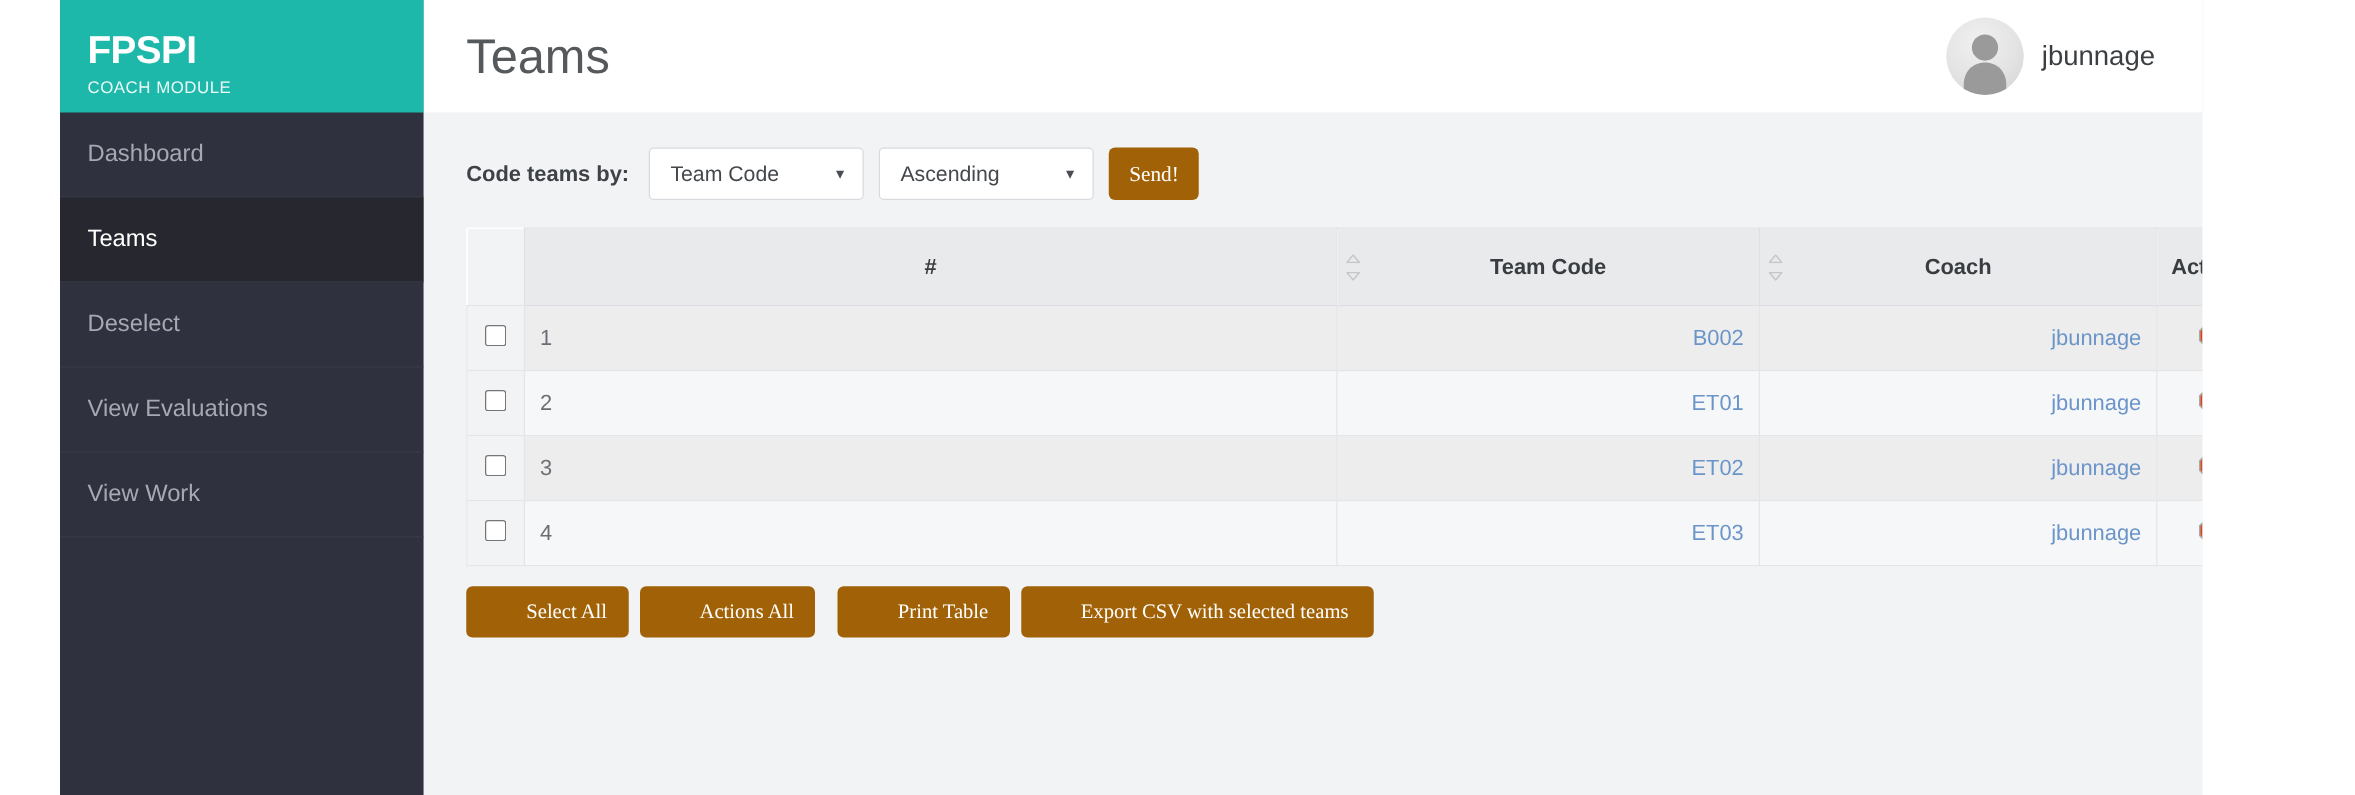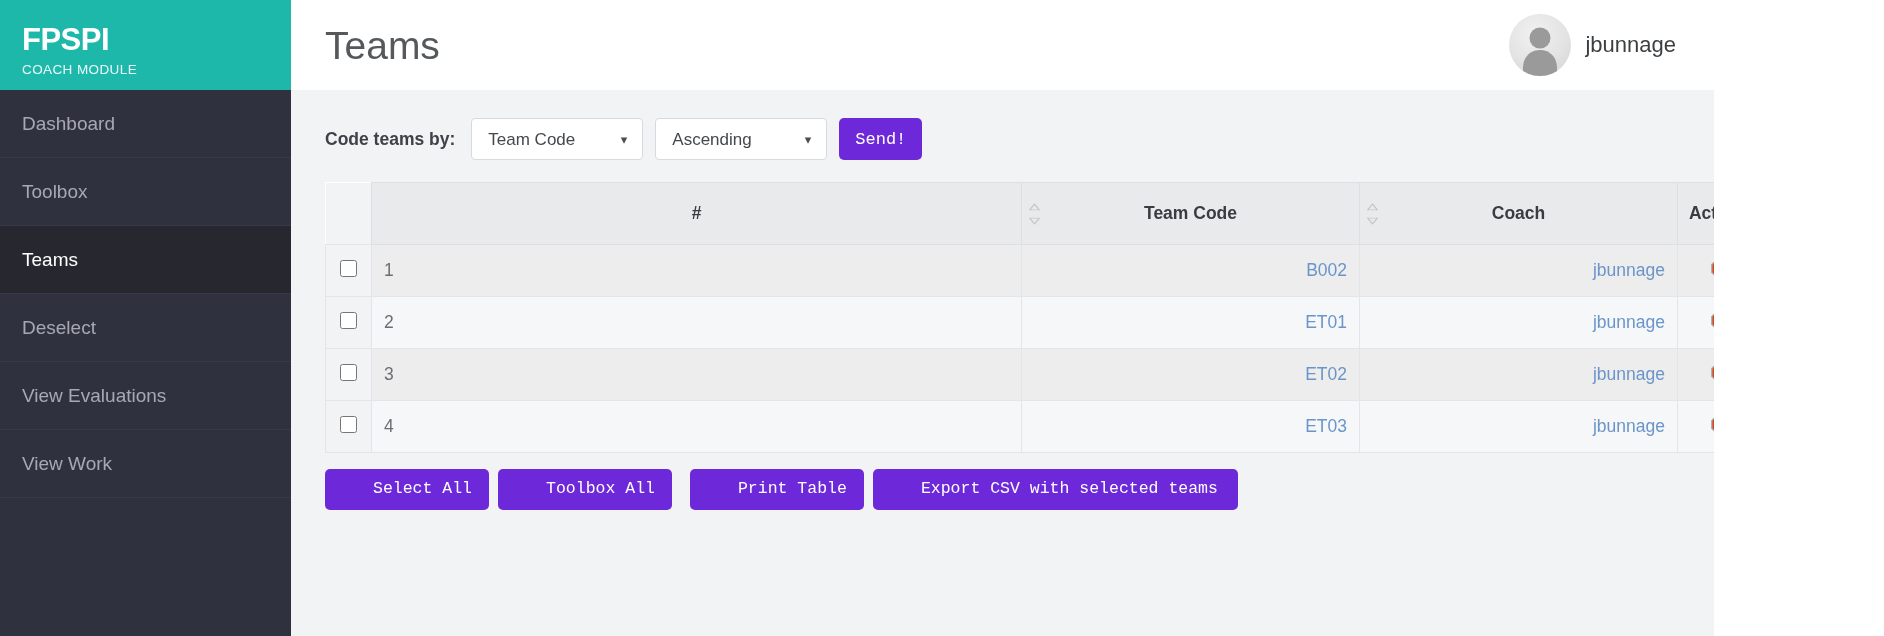--- a/index.html
+++ b/index.html
@@ -4,21 +4,21 @@
 <title>Teams — FPSPI Coach Module</title>
 <style>
   * { box-sizing: border-box; }
   html, body {
     margin: 0; padding: 0;
     width: 1884px; height: 636px;
     overflow: hidden;
     background: #ffffff;
     font-family: "Liberation Sans", sans-serif;
   }
-  .app { display: flex; width: 1714px; height: 636px; }
+  .app { display: flex; width: 1714px; height: 636px; margin-left: 48px; }
 
   
   .sidebar {
     width: 291px;
     min-width: 291px;
     background: #30313e;
     height: 636px;
     display: flex;
     flex-direction: column;
   }
@@ -148,27 +148,27 @@
     transform: translateY(-50%);
     pointer-events: none;
     color: #4a4e52;
     font-size: 13px;
   }
   .sel-teamcode { width: 172px; }
   .sel-order { width: 172px; }
   .btn {
     border: none;
     border-radius: 5px;
-    background: #6d28d9;
+    background: #a16207;
     color: #ffffff;
     font-size: 16.5px;
     height: 42px;
     padding: 0 17px;
     cursor: pointer;
-    font-family: Liberation Mono, monospace;
+    font-family: Liberation Serif, serif;
     line-height: 1;
     white-space: nowrap;
   }
   .btn-send { font-size: 17px; padding: 0 16px; }
 
   .page-line {
     font-size: 17.5px;
     color: #5a5e62;
     margin-bottom: 14px;
   }
@@ -261,23 +261,20 @@
 <div class="app">
 
   <aside class="sidebar">
     <div class="brand">
       <div class="brand-logo">FPSPI</div>
       <div class="brand-sub">COACH MODULE</div>
     </div>
     <nav class="nav">
       <div class="nav-item">
         <span>Dashboard</span>
-      </div>
-      <div class="nav-item">
-        <span>Toolbox</span>
       </div>
       <div class="nav-item active">
         <span>Teams</span>
       </div>
       <div class="nav-item">
         <span>Deselect</span>
       </div>
       <div class="nav-item">
         <span>View Evaluations</span>
       </div>
@@ -468,20 +465,20 @@
                 <input type="checkbox" style="">
               </td>
             </tr>
 
           </tbody>
         </table>
       </div>
 
       <div class="btn-row">
         <button class="btn">Select All</button>
-        <button class="btn">Toolbox All</button>
+        <button class="btn">Actions All</button>
         <button class="btn btn-print">Print Table</button>
         <button class="btn btn-export">Export CSV with selected teams</button>
       </div>
 
     </div>
   </section>
 </div>
 
 </body></html>

